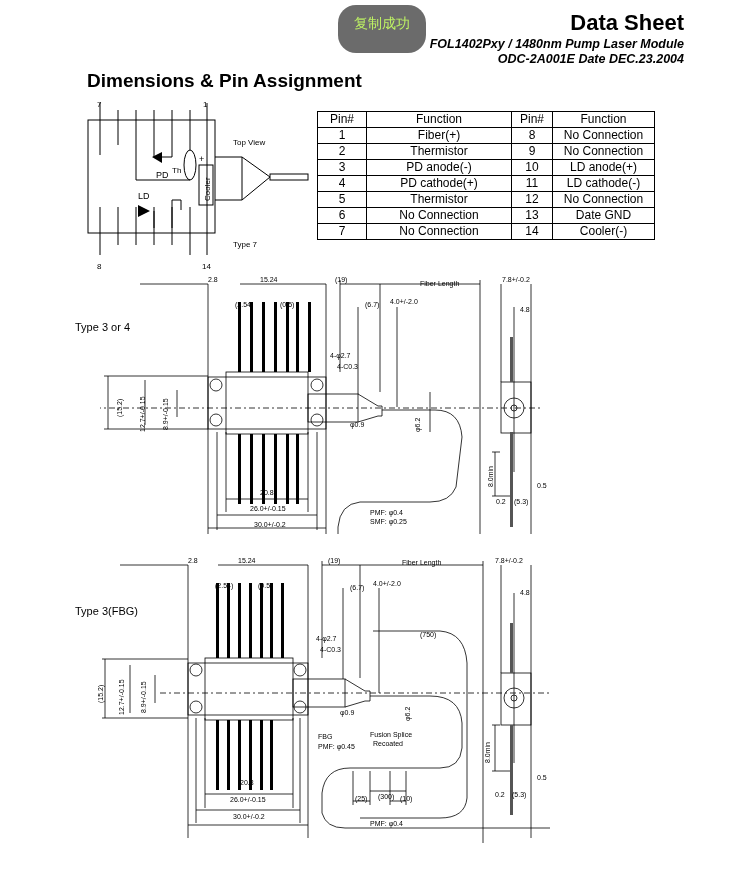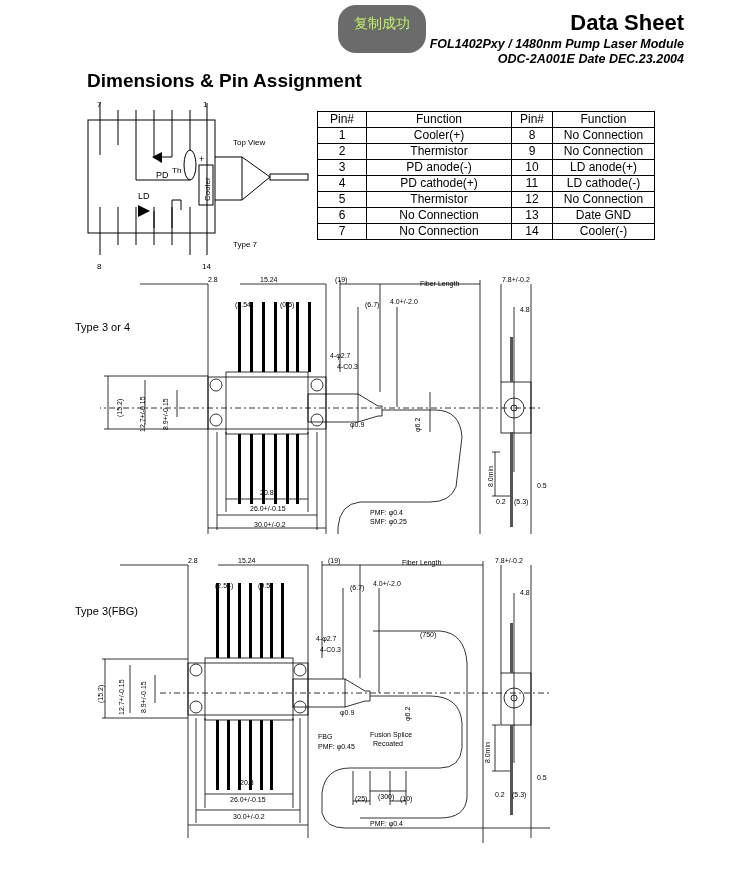--- a/index.html
+++ b/index.html
@@ -79,21 +79,21 @@
     <tr>
       <th class="c0">Pin#</th>
       <th class="c1">Function</th>
       <th class="c2">Pin#</th>
       <th class="c3">Function</th>
     </tr>
   </thead>
   <tbody>
     <tr>
         <td>1</td>
-        <td>Cooler(+)</td>
+        <td>Fiber(+)</td>
         <td>8</td>
         <td>No Connection</td>
       </tr>
     <tr>
         <td>2</td>
         <td>Thermistor</td>
         <td>9</td>
         <td>No Connection</td>
       </tr>
     <tr>

